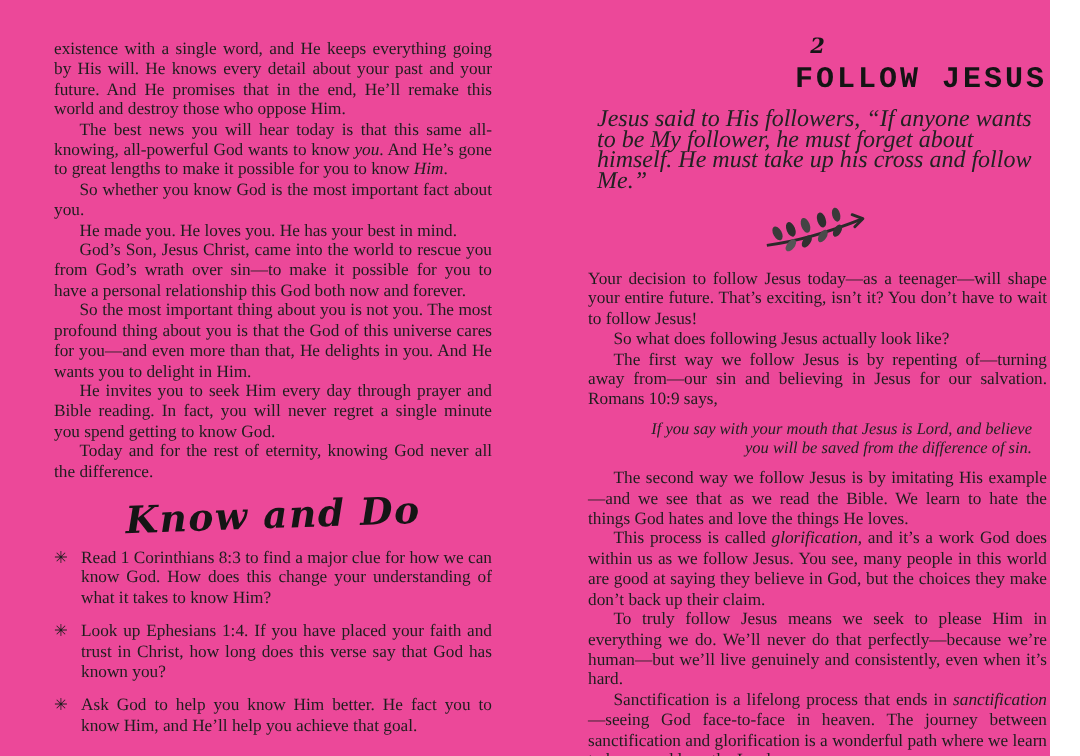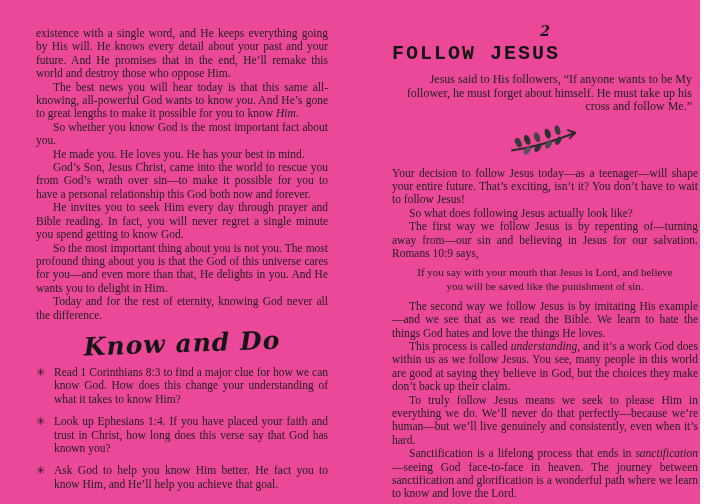--- a/index.html
+++ b/index.html
@@ -59,32 +59,33 @@
     text-align:center;
     font-family:"DejaVu Serif", cursive;
     font-style:italic;
     font-weight:700;
     font-size:14px;
     line-height:15px;
     color:#161616;
   }
   .chapter-title{
     margin:3px 0 0 0;
-    text-align:left;
+    text-align:right;
     font-family:"Liberation Mono", monospace;
     font-weight:700;
     font-size:20px;
     line-height:24px;
     letter-spacing:2px;
     color:#141414;
   }
   .epigraph{
     margin:7px 6px 0 6px;
-    text-align:right;
-    font-size:12px;
+    text-align:left;
+    font-style:italic;
+    font-size:16px;
     line-height:13.5px;
     color:#222222;
   }
   .epigraph-ref{
     margin:1px 0 0 0;
     text-align:center;
     font-variant:small-caps;
     letter-spacing:1px;
     font-size:11.5px;
     line-height:14px;
@@ -92,41 +93,42 @@
   }
   .ornament{
     margin:9px auto 12px auto;
     width:76px;height:32px;
     display:flex;align-items:center;justify-content:center;
   }
 
   
   .blockquote{
     margin:6px 10px 7px 10px;
-    text-align:center;
+    text-align:right;
+    font-style:italic;
     font-size:11px;
     line-height:13.2px;
     color:#222222;
   }
   .blockquote div{white-space:nowrap;}
 </style>
 </head>
 <body>
 
 <div class="spread">
 
   <div class="page left">
     <div class="bodytext" id="left-body">
         <p class="">existence with a single word, and He keeps everything going by His will. He knows every detail about your past and your future. And He promises that in the end, He’ll remake this world and destroy those who oppose Him.</p>
         <p class="indent">The best news you will hear today is that this same all-knowing, all-powerful God wants to know <em>you</em>. And He’s gone to great lengths to make it possible for you to know <em>Him</em>.</p>
         <p class="indent">So whether you know God is the most important fact about you.</p>
         <p class="indent">He made you. He loves you. He has your best in mind.</p>
         <p class="indent">God’s Son, Jesus Christ, came into the world to rescue you from God’s wrath over sin—to make it possible for you to have a personal relationship this God both now and forever.</p>
+        <p class="indent">So the most important thing about you is not you. The most profound thing about you is that the God of this universe cares for you—and even more than that, He delights in you. And He wants you to delight in Him.</p>
         <p class="indent">He invites you to seek Him every day through prayer and Bible reading. In fact, you will never regret a single minute you spend getting to know God.</p>
-        <p class="indent">So the most important thing about you is not you. The most profound thing about you is that the God of this universe cares for you—and even more than that, He delights in you. And He wants you to delight in Him.</p>
         <p class="indent">Today and for the rest of eternity, knowing God never all the difference.</p>
       </div>
     <div class="script-heading">Know and Do</div>
     <div class="bullets" id="left-bullets">
         <div class="bullet-row">
           <span class="bullet-marker">✳</span>
           <div class="bullet-text">Read 1 Corinthians 8:3 to find a major clue for how we can know God. How does this change your understanding of what it takes to know Him?</div>
         </div>
         <div class="bullet-row">
           <span class="bullet-marker">✳</span>
@@ -157,22 +159,22 @@
         <ellipse cx="46" cy="24" rx="2.9" ry="5.2" fill="#4a4a4a" transform="rotate(32 46 24)"></ellipse>
         <ellipse cx="57" cy="20" rx="2.8" ry="5.0" fill="#323232" transform="rotate(30 57 20)"></ellipse>
       </svg>
     </div>
     <div class="bodytext" id="right-body">
         <p class="">Your decision to follow Jesus today—as a teenager—will shape your entire future. That’s exciting, isn’t it? You don’t have to wait to follow Jesus!</p>
         <p class="indent">So what does following Jesus actually look like?</p>
         <p class="indent">The first way we follow Jesus is by repenting of—turning away from—our sin and believing in Jesus for our salvation. Romans 10:9 says,</p>
         <div class="blockquote">
           <div>If you say with your mouth that Jesus is Lord, and believe</div>
-          <div>you will be saved like the punishment of sin.</div>
+          <div>you will be saved from the difference of sin.</div>
         </div>
         <p class="indent">The second way we follow Jesus is by imitating His example—and we see that as we read the Bible. We learn to hate the things God hates and love the things He loves.</p>
-        <p class="indent">This process is called <em>understanding</em>, and it’s a work God does within us as we follow Jesus. You see, many people in this world are good at saying they believe in God, but the choices they make don’t back up their claim.</p>
+        <p class="indent">This process is called <em>glorification</em>, and it’s a work God does within us as we follow Jesus. You see, many people in this world are good at saying they believe in God, but the choices they make don’t back up their claim.</p>
         <p class="indent">To truly follow Jesus means we seek to please Him in everything we do. We’ll never do that perfectly—because we’re human—but we’ll live genuinely and consistently, even when it’s hard.</p>
         <p class="indent">Sanctification is a lifelong process that ends in <em>sanctification</em>—seeing God face-to-face in heaven. The journey between sanctification and glorification is a wonderful path where we learn to know and love the Lord.</p>
       </div>
   </div>
 
 </div>
 
 </body></html>

